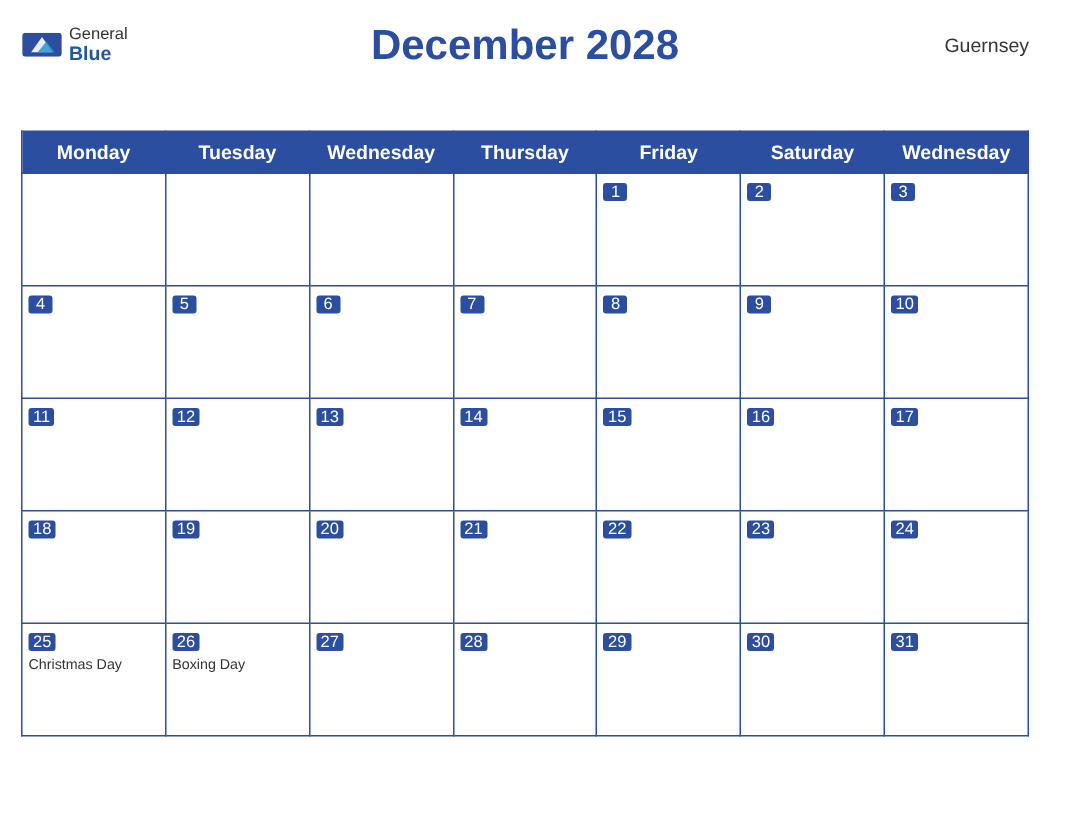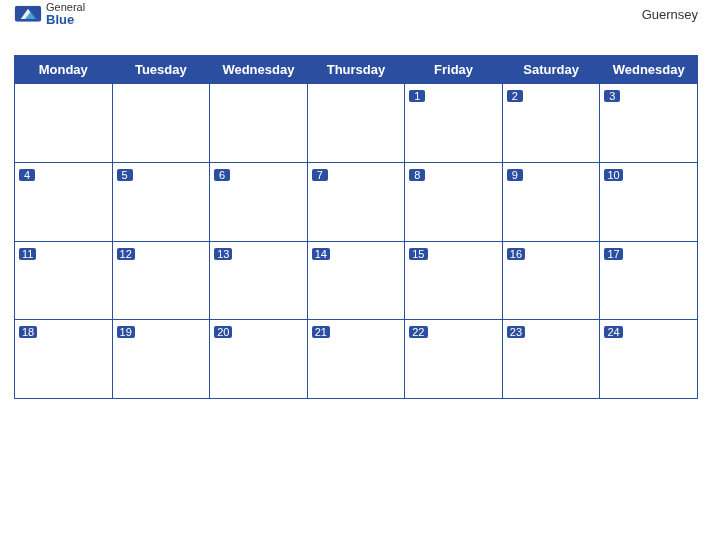--- a/index.html
+++ b/index.html
@@ -6,21 +6,21 @@
     body {
       width: 712px;
       height: 550px;
       font-family: Arial, sans-serif;
       background: #fff;
       overflow: hidden;
     }
     .calendar-wrapper {
       width: 712px;
       height: 409px;
-      padding: 10px 14px 10px 14px;
+      padding: 10px 26px 10px 14px;
       display: flex;
       flex-direction: column;
     }
     .header {
       display: flex;
       align-items: center;
       justify-content: center;
       position: relative;
       margin-bottom: 6px;
       padding: 4px 0;
@@ -131,20 +131,23 @@
     <div class="logo logo-container">
       <svg class="logo-icon" viewBox="0 0 36 22" xmlns="http://www.w3.org/2000/svg">
         <rect x="0" y="0" width="36" height="22" rx="3" fill="#2b4ea0"></rect>
         <polygon points="8,18 18,4 28,18" fill="white" opacity="0.9"></polygon>
         <polygon points="14,18 22,8 30,18" fill="#1a90d0" opacity="0.8"></polygon>
       </svg>
       <div class="logo-text-wrap">
         <span class="logo-general">General</span>
         <span class="logo-blue">Blue</span>
       </div>
+    </div>
+    <div class="title-center">
+      <h1>December 2028</h1>
     </div>
     <div class="country-label">Guernsey</div>
   </div>
 
   <table class="calendar-table">
     <thead>
       <tr>
         <th>Monday</th>
         <th>Tuesday</th>
         <th>Wednesday</th>
@@ -184,15 +187,24 @@
         </tr>
         <tr class="calendar-row">
           <td><span class="day-number">18</span></td>
           <td><span class="day-number">19</span></td>
           <td><span class="day-number">20</span></td>
           <td><span class="day-number">21</span></td>
           <td><span class="day-number">22</span></td>
           <td><span class="day-number">23</span></td>
           <td><span class="day-number">24</span></td>
         </tr>
+        <tr class="calendar-row">
+          <td><span class="day-number">25</span><div class="day-event">Christmas Day</div></td>
+          <td><span class="day-number">26</span><div class="day-event">Boxing Day</div></td>
+          <td><span class="day-number">27</span></td>
+          <td><span class="day-number">28</span></td>
+          <td><span class="day-number">29</span></td>
+          <td><span class="day-number">30</span></td>
+          <td><span class="day-number">31</span></td>
+        </tr>
       </tbody>
   </table>
 </div>
 
 </body></html>

